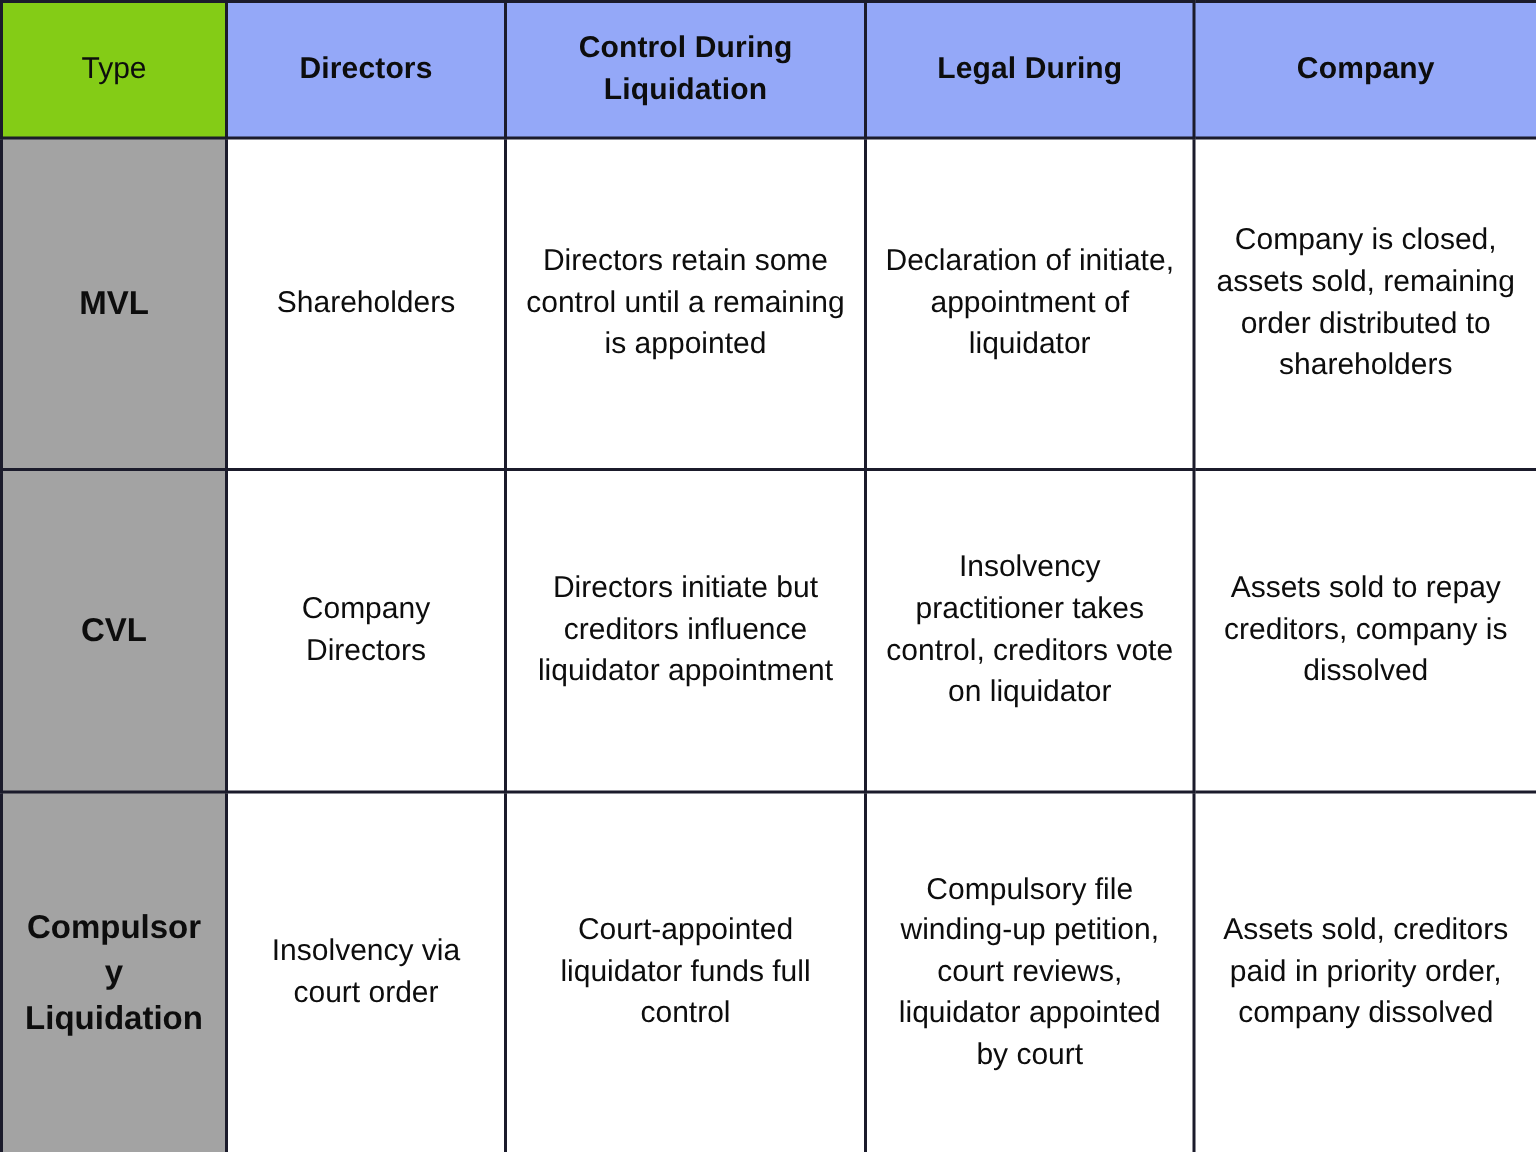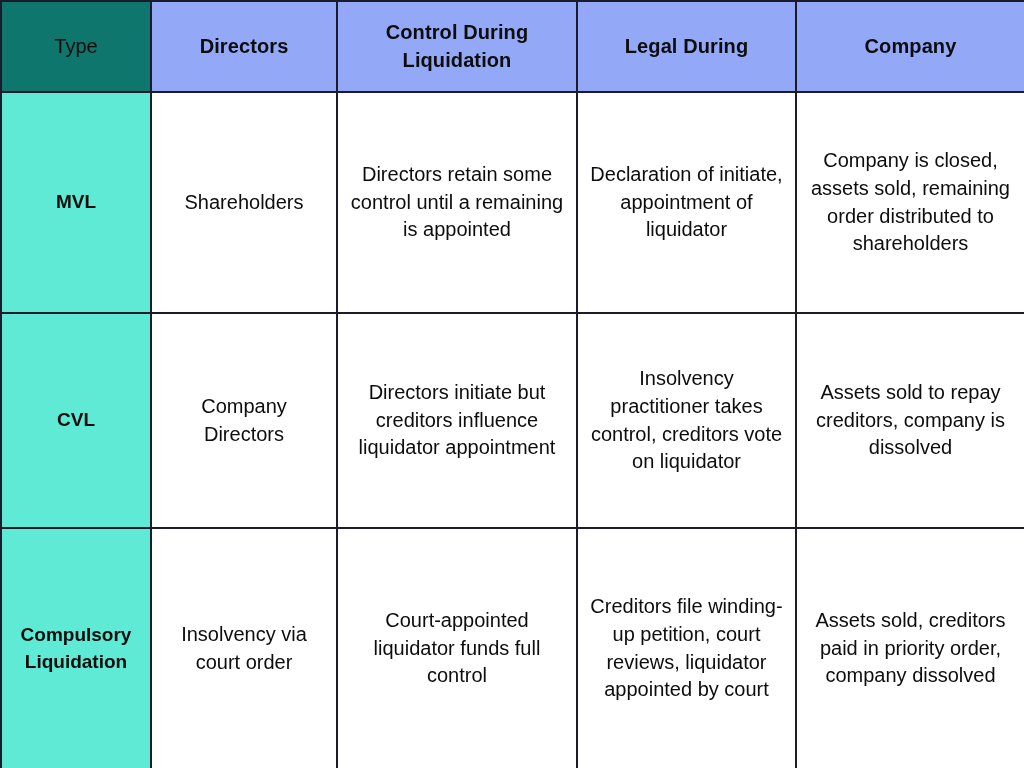--- a/index.html
+++ b/index.html
@@ -53,34 +53,34 @@
   tr.header-row { height: 91px; }
 
   th.header-cell {
     background: #94a8f8;
     font-weight: bold;
     font-size: 20px;
     letter-spacing: 0.1px;
   }
 
   th.header-cell-type {
-    background: #0f766e;
+    background: #84cc16;
     font-weight: normal;
     font-size: 20px;
   }
 
   
   tr.body-row-mvl         { height: 221px; }
   tr.body-row-cvl         { height: 215px; }
   tr.body-row-compulsory  { height: 241px; }
 
   td.row-label-cell {
-    background: #5eead4;
+    background: #a3a3a3;
     font-weight: bold;
-    font-size: 19px;
+    font-size: 22px;
   }
 
   td.body-cell {
     background: #ffffff;
     font-weight: normal;
     font-size: 20px;
   }
 </style>
 </head>
 <body>
@@ -115,18 +115,18 @@
         <td class="row-label-cell" scope="row">CVL</td>
         <td class="body-cell">Company Directors</td>
         <td class="body-cell">Directors initiate but creditors influence liquidator appointment</td>
         <td class="body-cell">Insolvency practitioner takes control, creditors vote on liquidator</td>
         <td class="body-cell">Assets sold to repay creditors, company is dissolved</td>
       </tr>
       <tr class="body-row-compulsory">
         <td class="row-label-cell" scope="row">Compulsory Liquidation</td>
         <td class="body-cell">Insolvency via court order</td>
         <td class="body-cell">Court-appointed liquidator funds full control</td>
-        <td class="body-cell">Creditors file winding-up petition, court reviews, liquidator appointed by court</td>
+        <td class="body-cell">Compulsory file winding-up petition, court reviews, liquidator appointed by court</td>
         <td class="body-cell">Assets sold, creditors paid in priority order, company dissolved</td>
       </tr>
     </tbody>
   </table>
 </div>
 
 </body></html>

